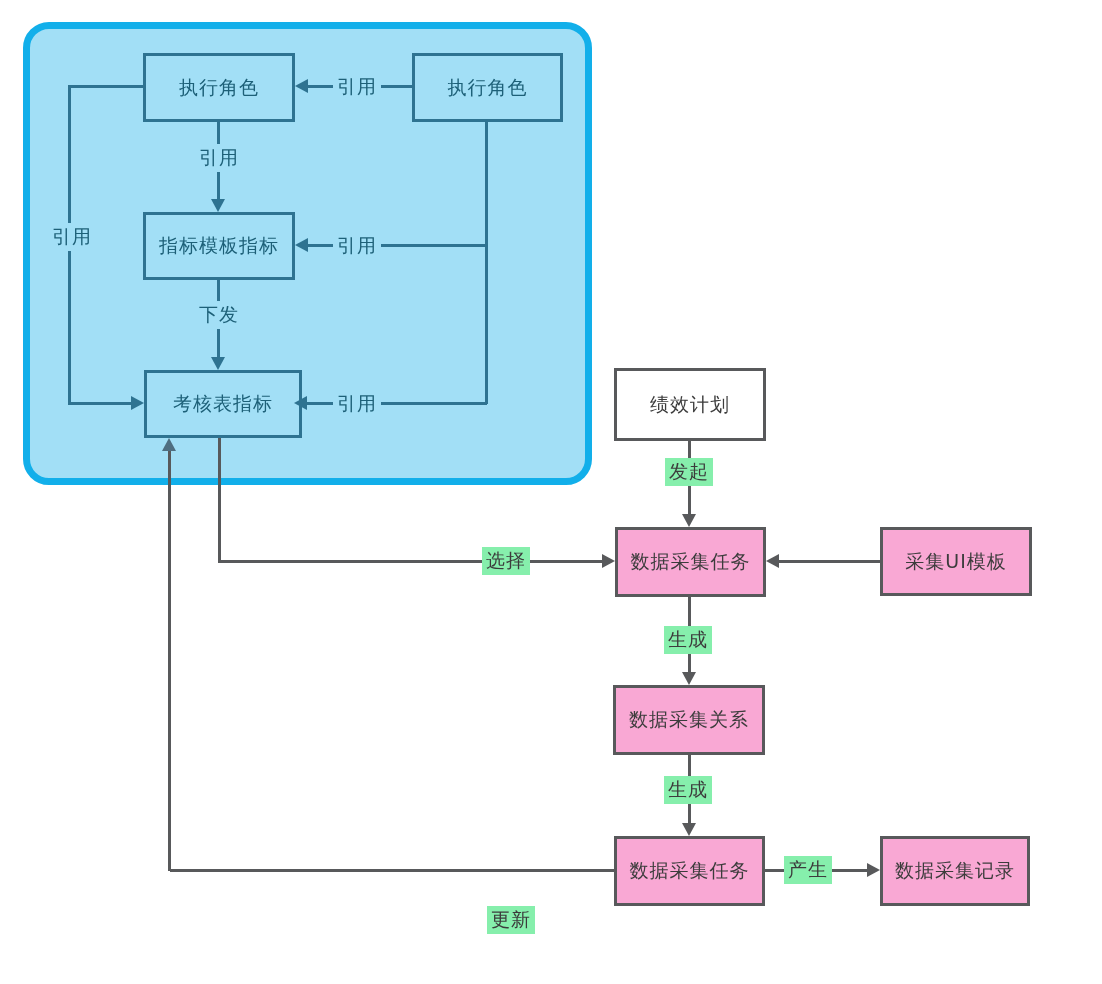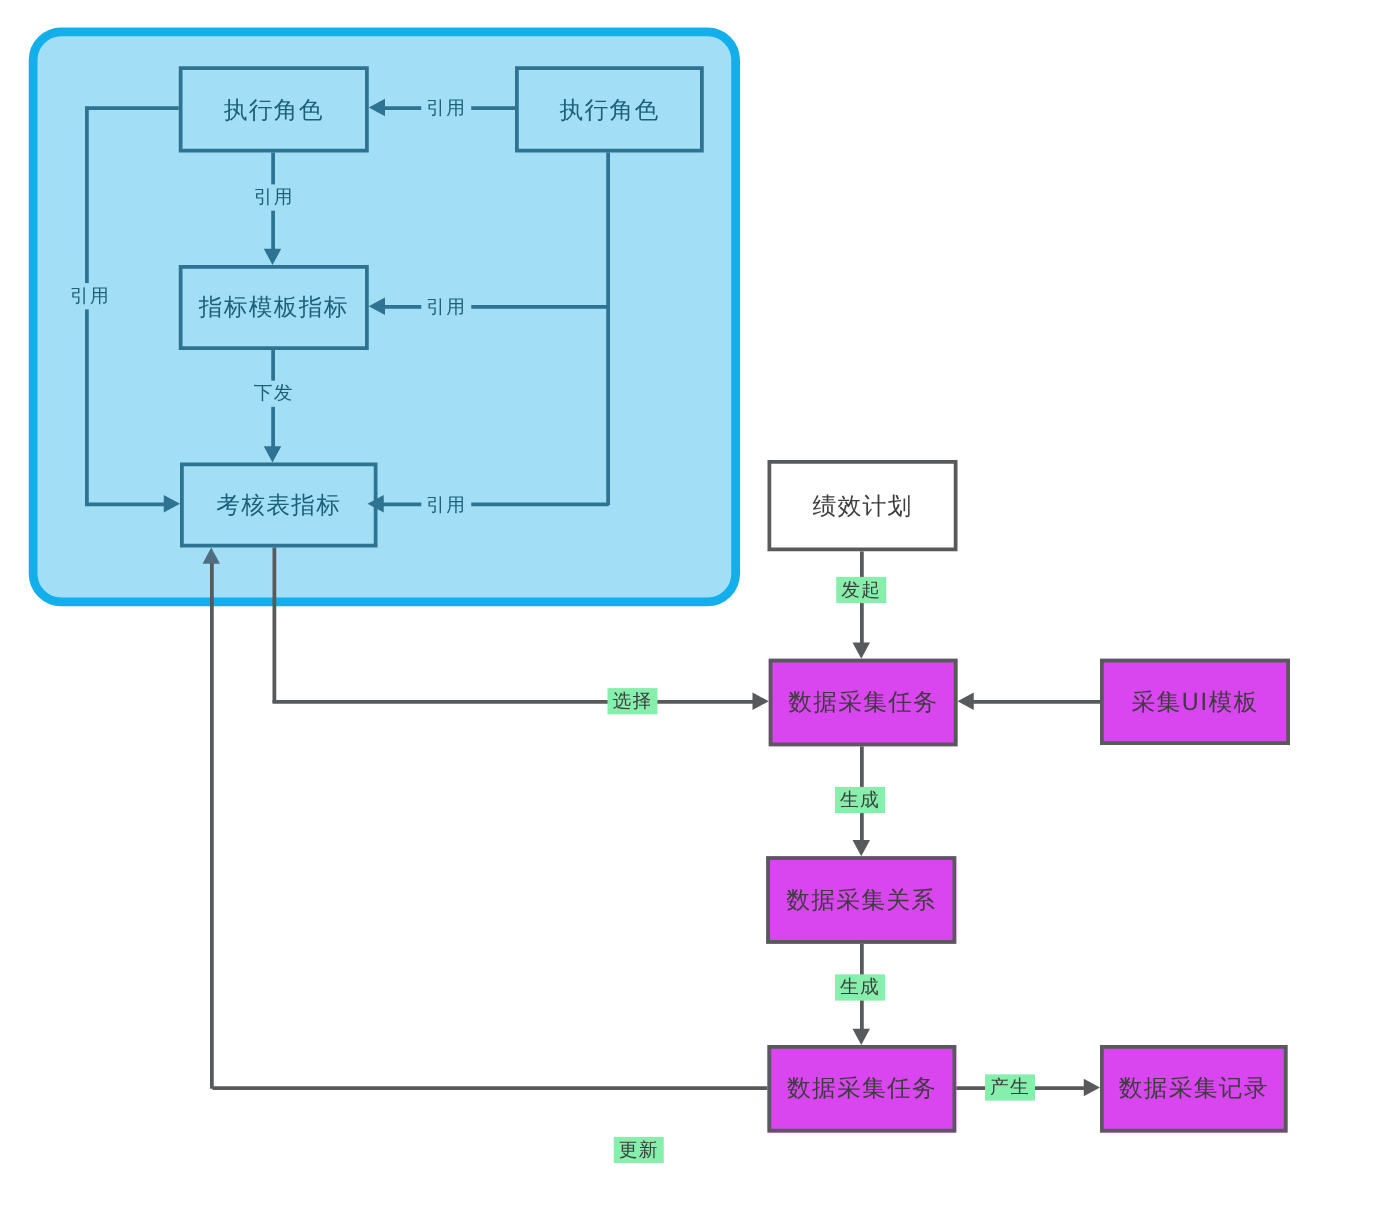--- a/index.html
+++ b/index.html
@@ -17,21 +17,21 @@
   }
 
   
   .node{
     position:absolute;display:flex;align-items:center;justify-content:center;
     font-size:19px;letter-spacing:1px;box-sizing:border-box;white-space:nowrap;
   }
   .node.teal{border:3px solid #2E7391;color:#1D6078;background:transparent;}
   .node.gray{border:3px solid #58595B;color:#3C3C3C;}
   .node.white-fill{background:#FFFFFF;}
-  .node.yellow-fill{background:#d946ef;}
+  .node.yellow-fill{background:#f9a8d4;}
 
   
   .line{position:absolute;}
   .line.h{height:3px;}
   .line.v{width:3px;}
   .line.teal{background:#2E7391;}
   .line.gray{background:#58595B;}
 
   
   .arr{position:absolute;width:0;height:0;}
@@ -39,21 +39,21 @@
   .arr.left.gray-a {border-top:7px solid transparent;border-bottom:7px solid transparent;border-right:13px solid #58595B;}
   .arr.right.teal-a{border-top:7px solid transparent;border-bottom:7px solid transparent;border-left:13px solid #2E7391;}
   .arr.right.gray-a{border-top:7px solid transparent;border-bottom:7px solid transparent;border-left:13px solid #58595B;}
   .arr.down.teal-a {border-left:7px solid transparent;border-right:7px solid transparent;border-top:13px solid #2E7391;}
   .arr.down.gray-a {border-left:7px solid transparent;border-right:7px solid transparent;border-top:13px solid #58595B;}
   .arr.up.gray-a   {border-left:7px solid transparent;border-right:7px solid transparent;border-bottom:13px solid #4F6E80;}
 
   
   .edge-label{
     position:absolute;transform:translate(-50%,-50%);
-    font-size:15px;letter-spacing:1px;padding:1px 4px;white-space:nowrap;
+    font-size:19px;letter-spacing:1px;padding:1px 4px;white-space:nowrap;
   }
   .edge-label.on-blue{background:#A2DFF6;color:#1D6078;}
   .edge-label.on-white{background:#86efac;color:#3C3C3C;}
 </style>
 </head>
 <body>
 
 <div class="canvas">
 
   <div class="hl-container"></div>

